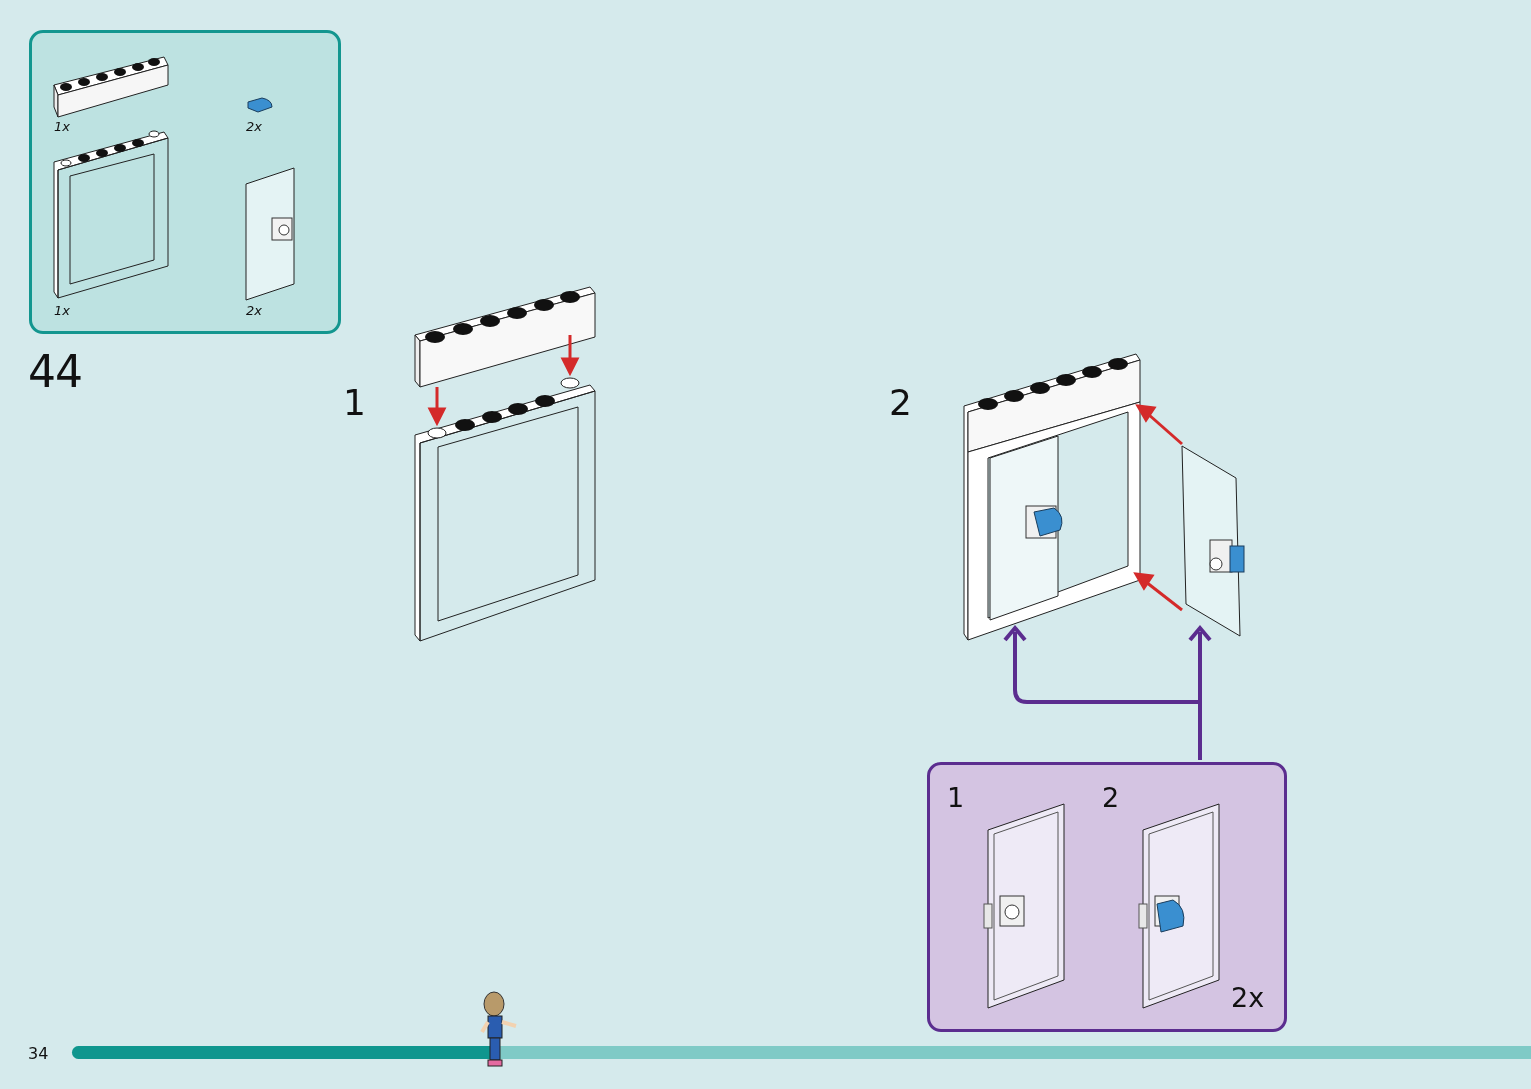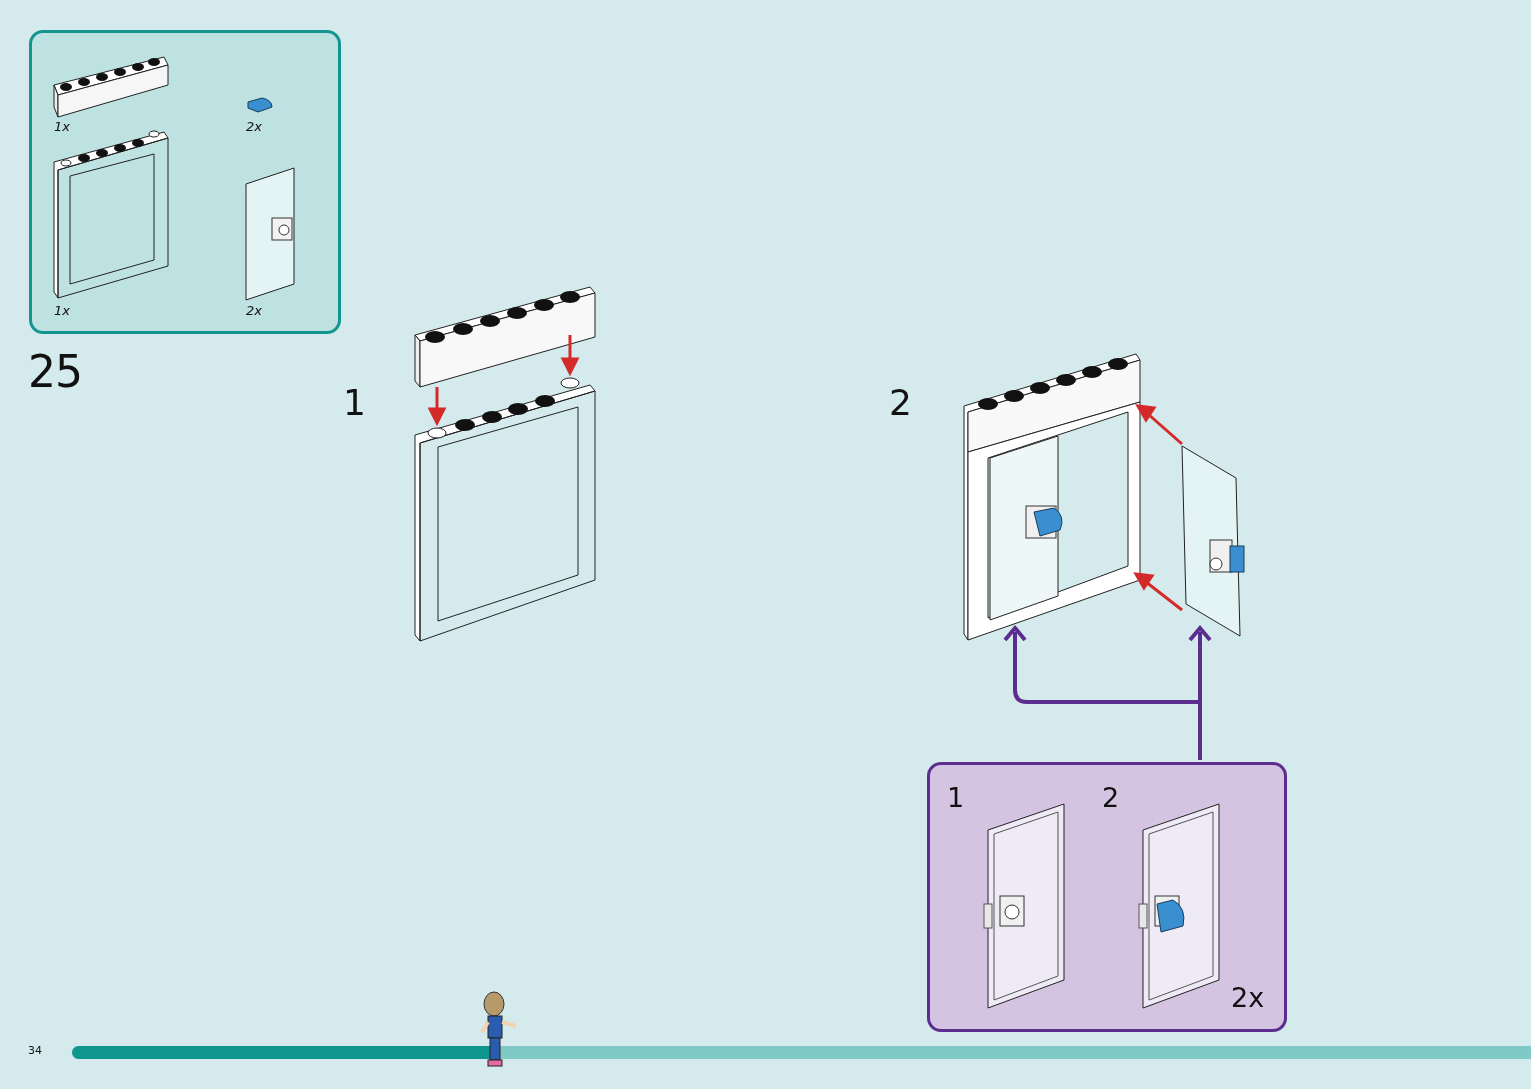--- a/index.html
+++ b/index.html
@@ -7,21 +7,21 @@
          font-family:"DejaVu Sans", sans-serif; color:#111; }
   .abs { position:absolute; }
   .parts-box { left:29px; top:30px; width:306px; height:298px; border:3px solid #13968f;
                border-radius:14px; background:#bde2e1; box-sizing:content-box; }
   .qty { font-size:13px; color:#111;font-style:italic; }
   .step-num { font-size:44px; font-weight:500; letter-spacing:-1px; }
   .sub-num { font-size:36px; }
   .callout { left:927px; top:762px; width:354px; height:264px; border:3px solid #5b2d8f;
              border-radius:14px; background:#d4c4e2; }
   .callout-num { font-size:27px; }
-  .page-num { left:28px; top:1044px; font-size:11px; }
+  .page-num { left:28px; top:1044px; font-size:16px; }
   .progress-track { left:72px; top:1046px; width:1470px; height:13px; background:#7fcac6; border-radius:7px; }
   .progress-fill { position:absolute; left:0; top:0; height:13px; background:#0f968e; border-radius:7px; }
   svg { position:absolute; overflow:visible; }
 </style>
 </head>
 <body>
 
 <div class="abs parts-box"></div>
 
 <svg style="left:52px;top:45px" width="120" height="75" viewBox="0 0 120 75">
@@ -59,21 +59,21 @@
 </svg>
 <div class="abs qty" style="left:54px;top:303px">1x</div>
 
 <svg style="left:244px;top:166px" width="56" height="136" viewBox="0 0 56 136">
   <polygon points="2,18 50,2 50,118 2,134" fill="#e4f3f4" stroke="#222" stroke-width="1"></polygon>
   <rect x="28" y="52" width="20" height="22" fill="#f2f2f2" stroke="#333"></rect>
   <circle cx="40" cy="64" r="5" fill="#fff" stroke="#333"></circle>
 </svg>
 <div class="abs qty" style="left:246px;top:303px">2x</div>
 
-<div class="abs step-num" style="left:28px;top:346px">25</div>
+<div class="abs step-num" style="left:28px;top:346px">44</div>
 
 <div class="abs sub-num" style="left:343px;top:382px">1</div>
 <svg style="left:410px;top:275px" width="195" height="370" viewBox="0 0 195 370">
   <polygon points="5,60 180,12 185,18 10,66" fill="#fff" stroke="#222"></polygon>
   <polygon points="5,60 10,66 10,112 5,106" fill="#eee" stroke="#222"></polygon>
   <polygon points="10,66 185,18 185,62 10,112" fill="#f8f8f8" stroke="#222"></polygon>
   <g fill="#111">
       <ellipse cx="25" cy="62" rx="10" ry="6"></ellipse>
       <ellipse cx="53" cy="54" rx="10" ry="6"></ellipse>
       <ellipse cx="80" cy="46" rx="10" ry="6"></ellipse>

